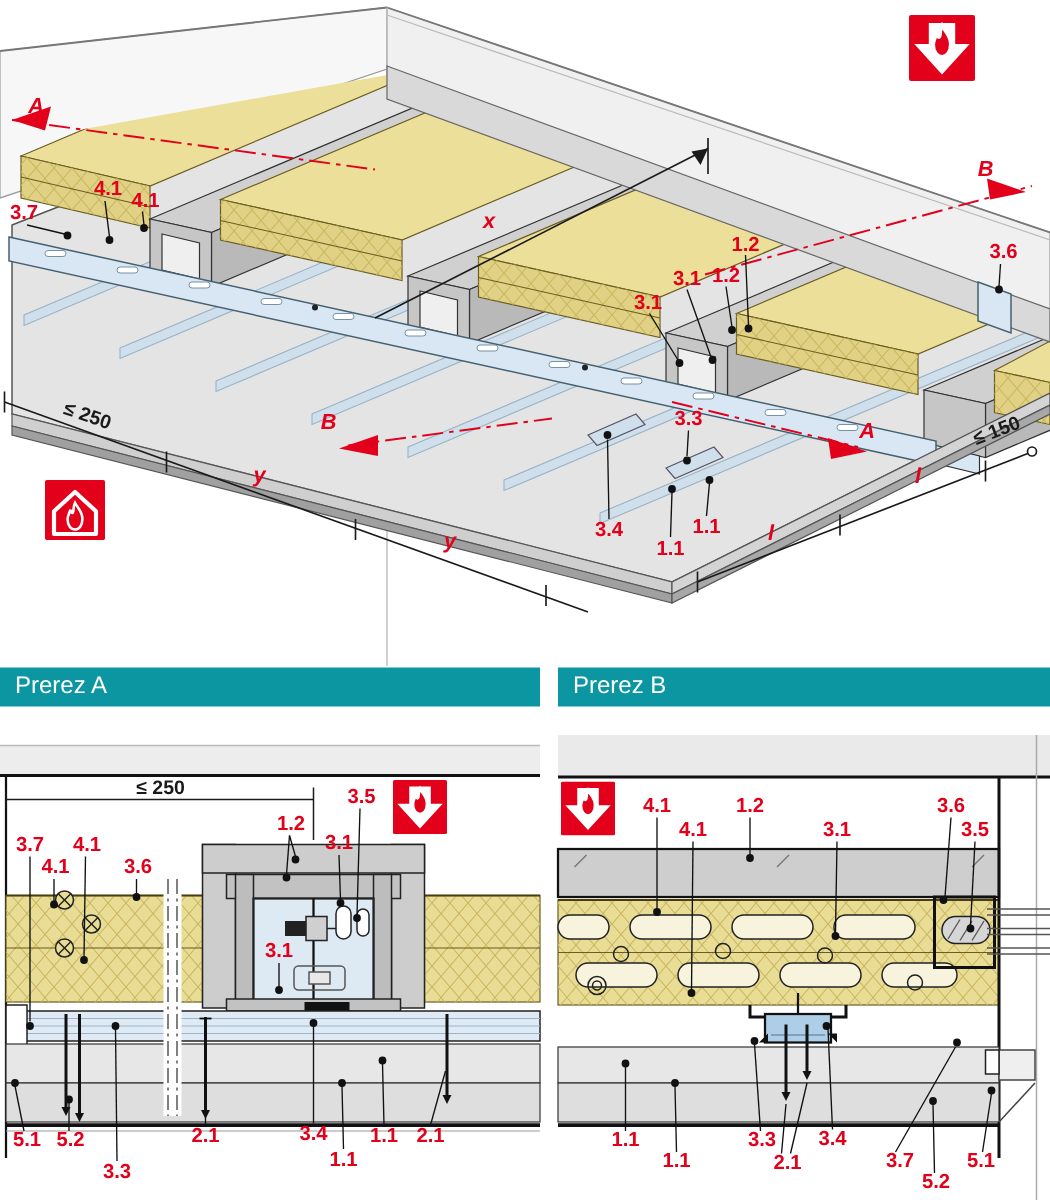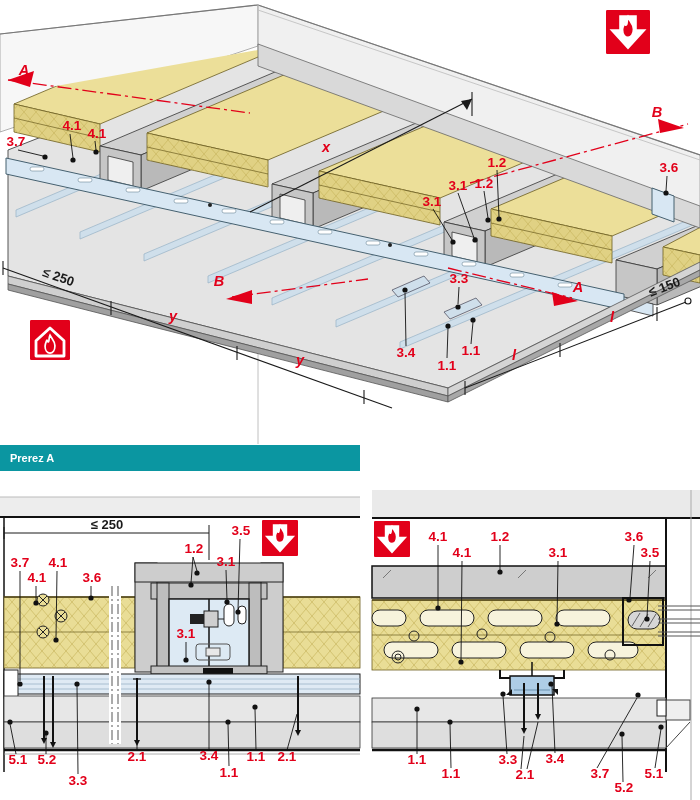--- a/index.html
+++ b/index.html
@@ -1,20 +1,20 @@
 <!DOCTYPE html>
 <html><head>
 <meta charset="utf-8">
 <style>
   html,body{margin:0;padding:0;background:#ffffff;}
   .stage{position:relative;width:700px;height:800px;background:#fff;overflow:hidden;
          font-family:"Liberation Sans",sans-serif;}
   svg{position:absolute;left:0;top:0;}
   .bar{position:absolute;top:445px;height:26px;background:#0b96a1;color:#fff;
-       font-weight:bold;font-size:11px;line-height:26px;padding-left:10px;box-sizing:border-box;}
+       font-weight:normal;font-size:16px;line-height:26px;padding-left:10px;box-sizing:border-box;}
   .bar-a{left:0;width:360px;}
   .bar-b{left:372px;width:328px;}
   text.lbl{fill:#e2001a;font-family:"Liberation Sans",sans-serif;font-size:13.5px;
            font-weight:bold;text-anchor:middle;}
   text.lbl.it{font-style:italic;font-size:14.5px;}
   text.lbl.dim{fill:#1a1a1a;font-weight:bold;font-size:13px;}
 </style>
 </head>
 <body>
 
@@ -519,14 +519,17 @@
           <text x="600" y="778" class="lbl">3.7</text>
           <text x="624" y="792" class="lbl">5.2</text>
           <text x="654" y="778" class="lbl">5.1</text>
         </g>
   </g>
 </svg>
 
 <div class="bar bar-a">
   <span>Prerez A</span>
 </div>
-
+<div class="bar bar-b">
+  <span>Prerez B</span>
 </div>
 
+</div>
+
 </body></html>

